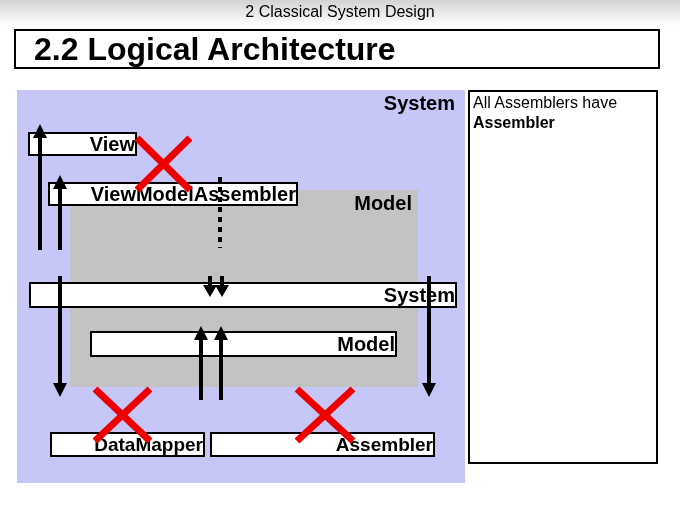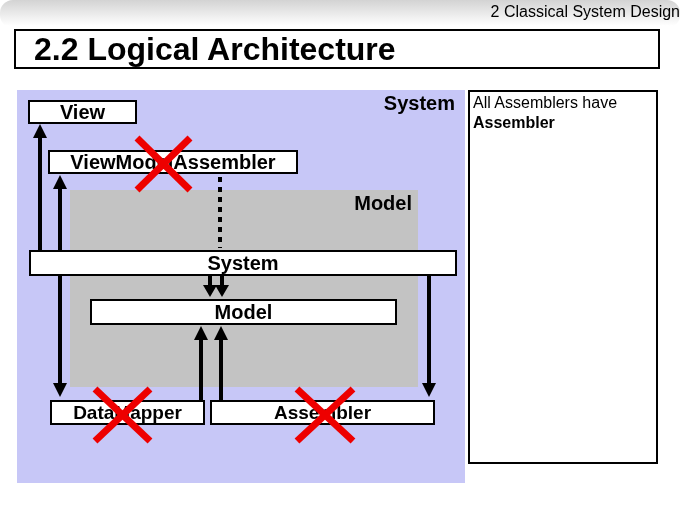--- a/index.html
+++ b/index.html
@@ -4,22 +4,21 @@
 <style>
   html,body{margin:0;padding:0;background:#fff;}
   .slide{
     position:relative;width:680px;height:510px;overflow:hidden;
     background:#fff;font-family:"Liberation Sans",sans-serif;color:#000;
   }
   
   .header-bar{
     position:absolute;left:0;top:0;width:680px;height:28px;
     background:linear-gradient(to bottom, var(--header-gray,#d3d3d3) 0%, #ffffff 92%);
-    text-align:right;
-    border-radius:13px;
+    text-align:center;
   }
   .header-bar .header-title{
     display:inline-block;margin-top:3px;font-size:16px;font-weight:400;
   }
   
   .title-box{
     position:absolute;left:14px;top:29px;width:646px;height:40px;
     background:#fff;border:2px solid #000;box-sizing:border-box;
     display:flex;align-items:center;
   }
@@ -36,22 +35,22 @@
   }
   .gray-box{
     position:absolute;left:53px;top:100px;width:348px;height:197px;
     background:var(--model-bg,#c3c3c3);
   }
   .gray-box .inner-model-label{
     position:absolute;top:2px;right:6px;font-size:20px;font-weight:700;
   }
   .node{
     position:absolute;background:#fff;border:2px solid #000;box-sizing:border-box;
-    display:flex;align-items:center;justify-content:center;
-    font-size:20px;font-weight:700;white-space:nowrap;overflow:visible;
+    display:flex;align-items:center;justify-content:flex-end;
+    font-size:20px;font-weight:700;white-space:nowrap;overflow:visible;margin-top:32px;
   }
   .node-view{left:11px;top:10px;width:109px;height:24px;}
   .node-vma{left:31px;top:60px;width:250px;height:24px;}
   .node-systembar{left:12px;top:160px;width:428px;height:26px;}
   .node-model{left:73px;top:209px;width:307px;height:26px;}
   .node-datamapper{left:33px;top:310px;width:155px;height:25px;font-size:19px;}
   .node-assembler{left:193px;top:310px;width:225px;height:25px;font-size:19px;}
   .overlay{
     position:absolute;left:0;top:0;width:448px;height:393px;pointer-events:none;
   }

